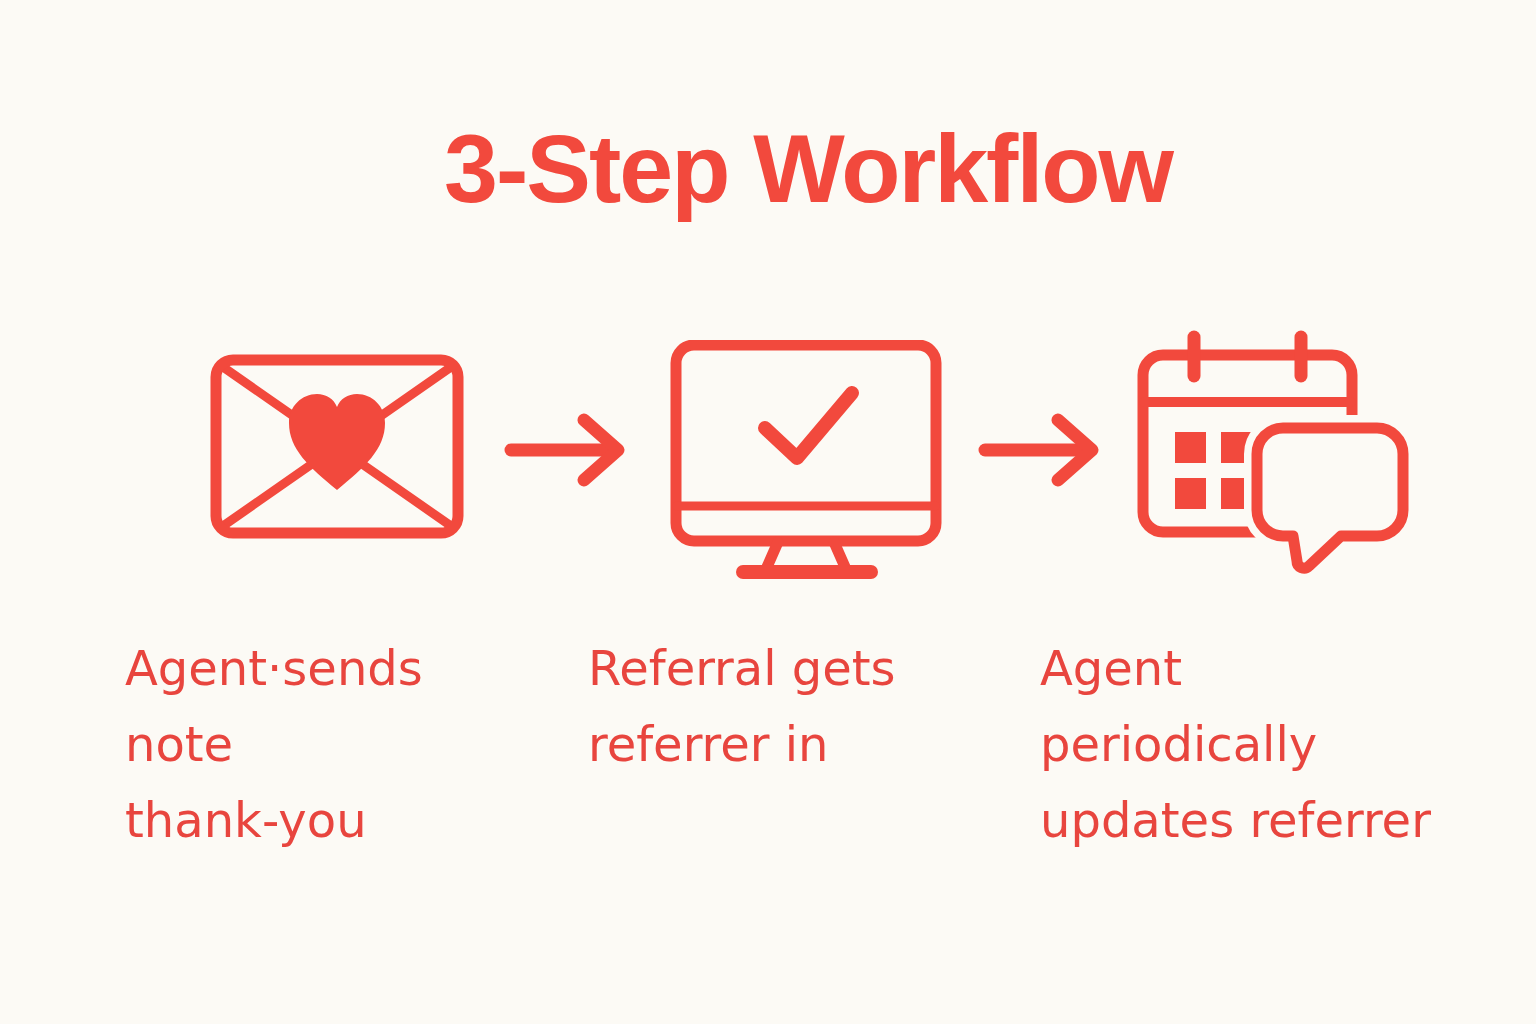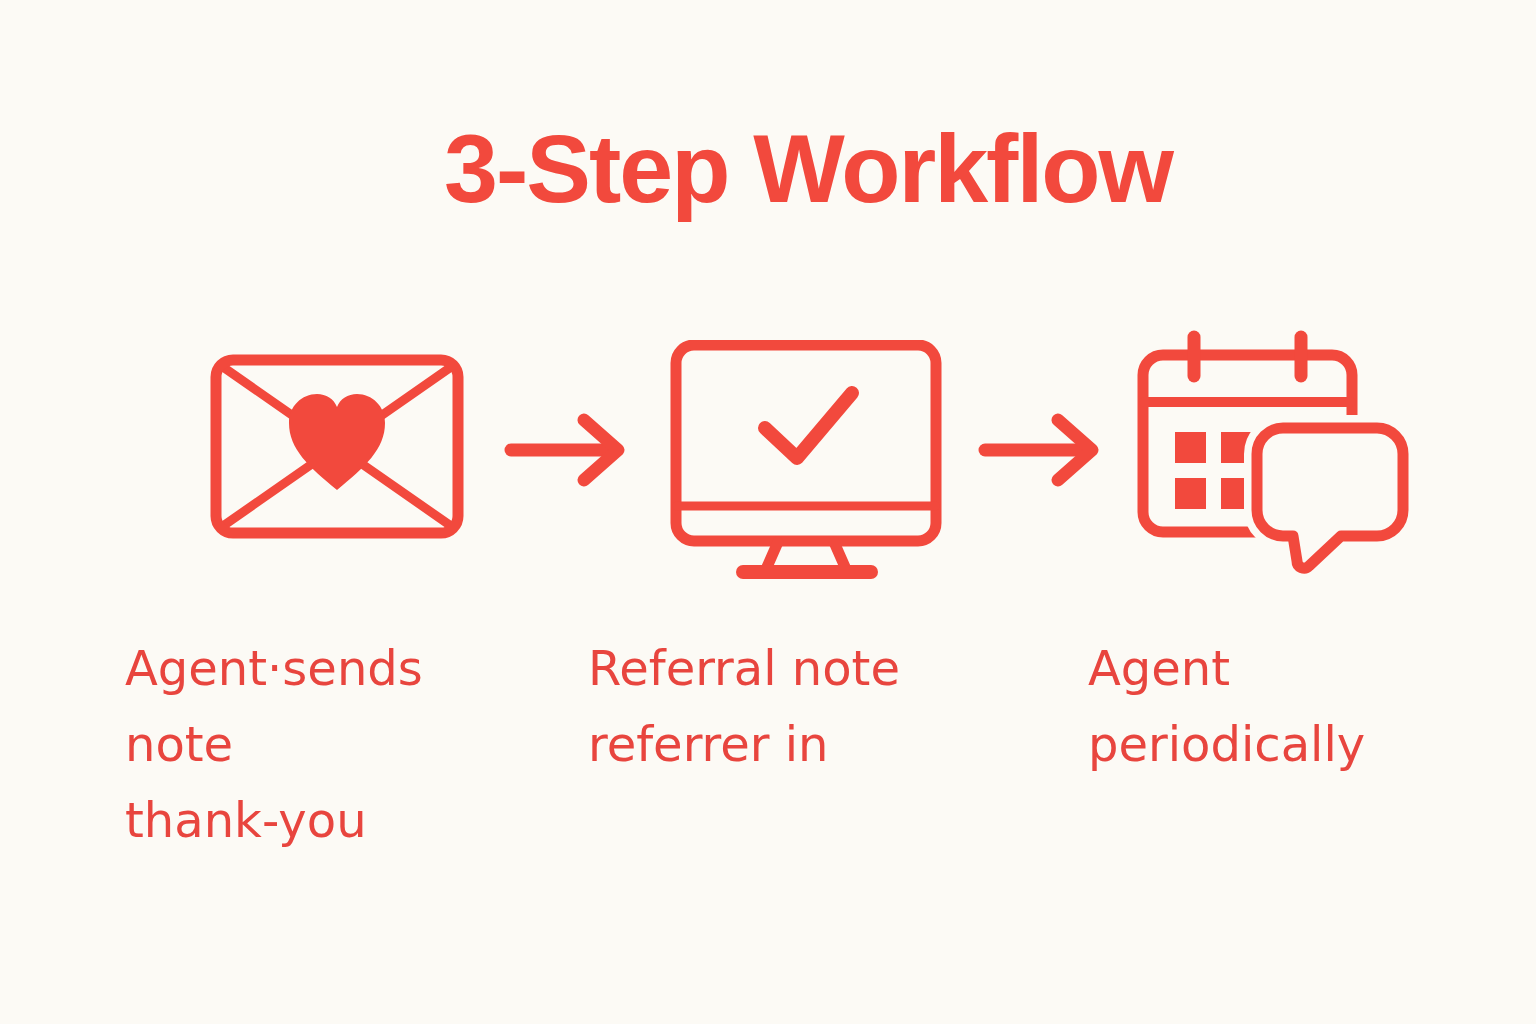--- a/index.html
+++ b/index.html
@@ -45,21 +45,21 @@
     width: 440px;
     text-align: left;
     color: var(--caption);
     font-family: "DejaVu Sans", "Liberation Sans", sans-serif;
     font-size: 48px;
     font-weight: 500;
     line-height: 76px;
   }
   .caption-1 { left: 85px; }
   .caption-2 { left: 548px; }
-  .caption-3 { left: 1048px; }
+  .caption-3 { left: 1000px; }
   svg .stroke {
     fill: none;
     stroke: var(--accent);
     stroke-linecap: round;
     stroke-linejoin: round;
   }
   svg .fill { fill: var(--accent); stroke: none; }
   svg .mask { fill: var(--bg); stroke: var(--bg); stroke-linejoin: round; }
 </style>
 </head>
@@ -118,22 +118,23 @@
     </svg>
   </span>
 
   <div class="caption caption-1">
     <div>Agent·sends</div>
     <div>note</div>
     <div>thank-you</div>
   </div>
 
   <div class="caption caption-2">
-    <div>Referral note</div>
+    <div>Referral gets</div>
     <div>referrer in</div>
   </div>
 
   <div class="caption caption-3">
     <div>Agent</div>
     <div>periodically</div>
+    <div>updates referrer</div>
   </div>
 
 </div>
 
 </body></html>

